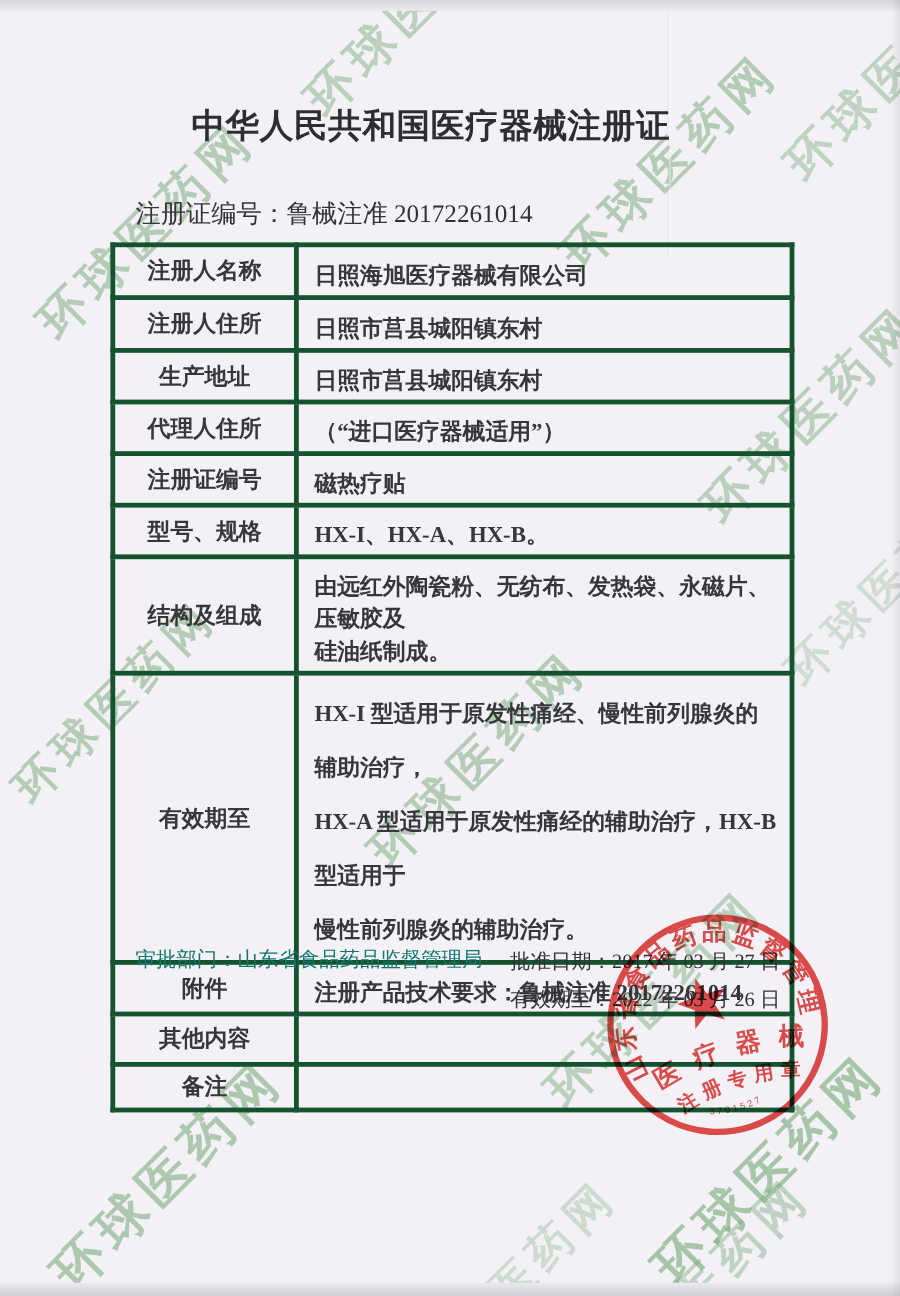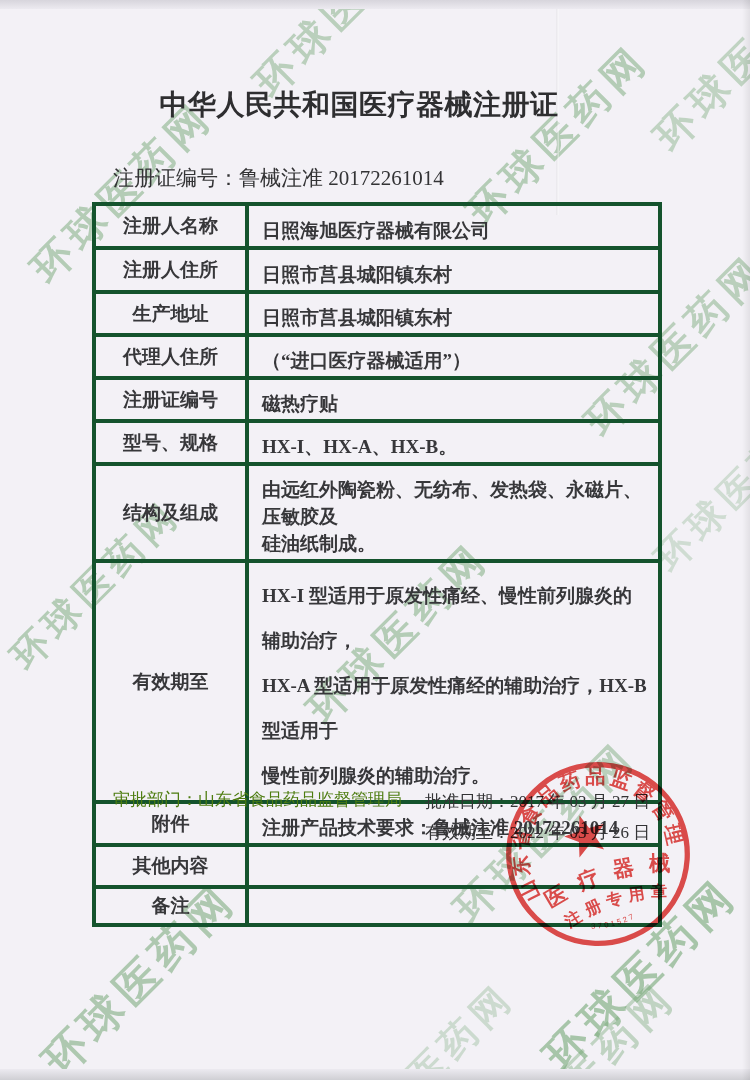--- a/index.html
+++ b/index.html
@@ -62,21 +62,21 @@
   table.cert th{width:141px;text-align:center;padding:2px 4px;}
   table.cert td{padding:10px 8px 2px 13px;white-space:pre-line;line-height:27px;}
   tr.rh1{height:44px;} tr.rh2{height:44px;} tr.rh3{height:43px;}
   tr.rh4{height:40px;} tr.rh5{height:40px;} tr.rh6{height:39px;}
   tr.rh7{height:37px;} tr.rh8{height:58px;}
   tr.rh9{height:110px;} tr.rh9 td{line-height:45px;}
   tr.rh10{height:43px;} tr.rh11{height:42px;} tr.rh12{height:38px;}
 
   .footer-left{
     position:absolute;left:113px;top:788px;
-    font-size:17px;color:#4d7c0f;
+    font-size:17px;color:#0f766e;
   }
   .footer-right{
     position:absolute;left:425px;top:786px;
     font-size:17px;color:#333335;line-height:31px;
   }
 
   
   .seal{
     position:absolute;left:499px;top:758px;
     width:198px;height:192px;

